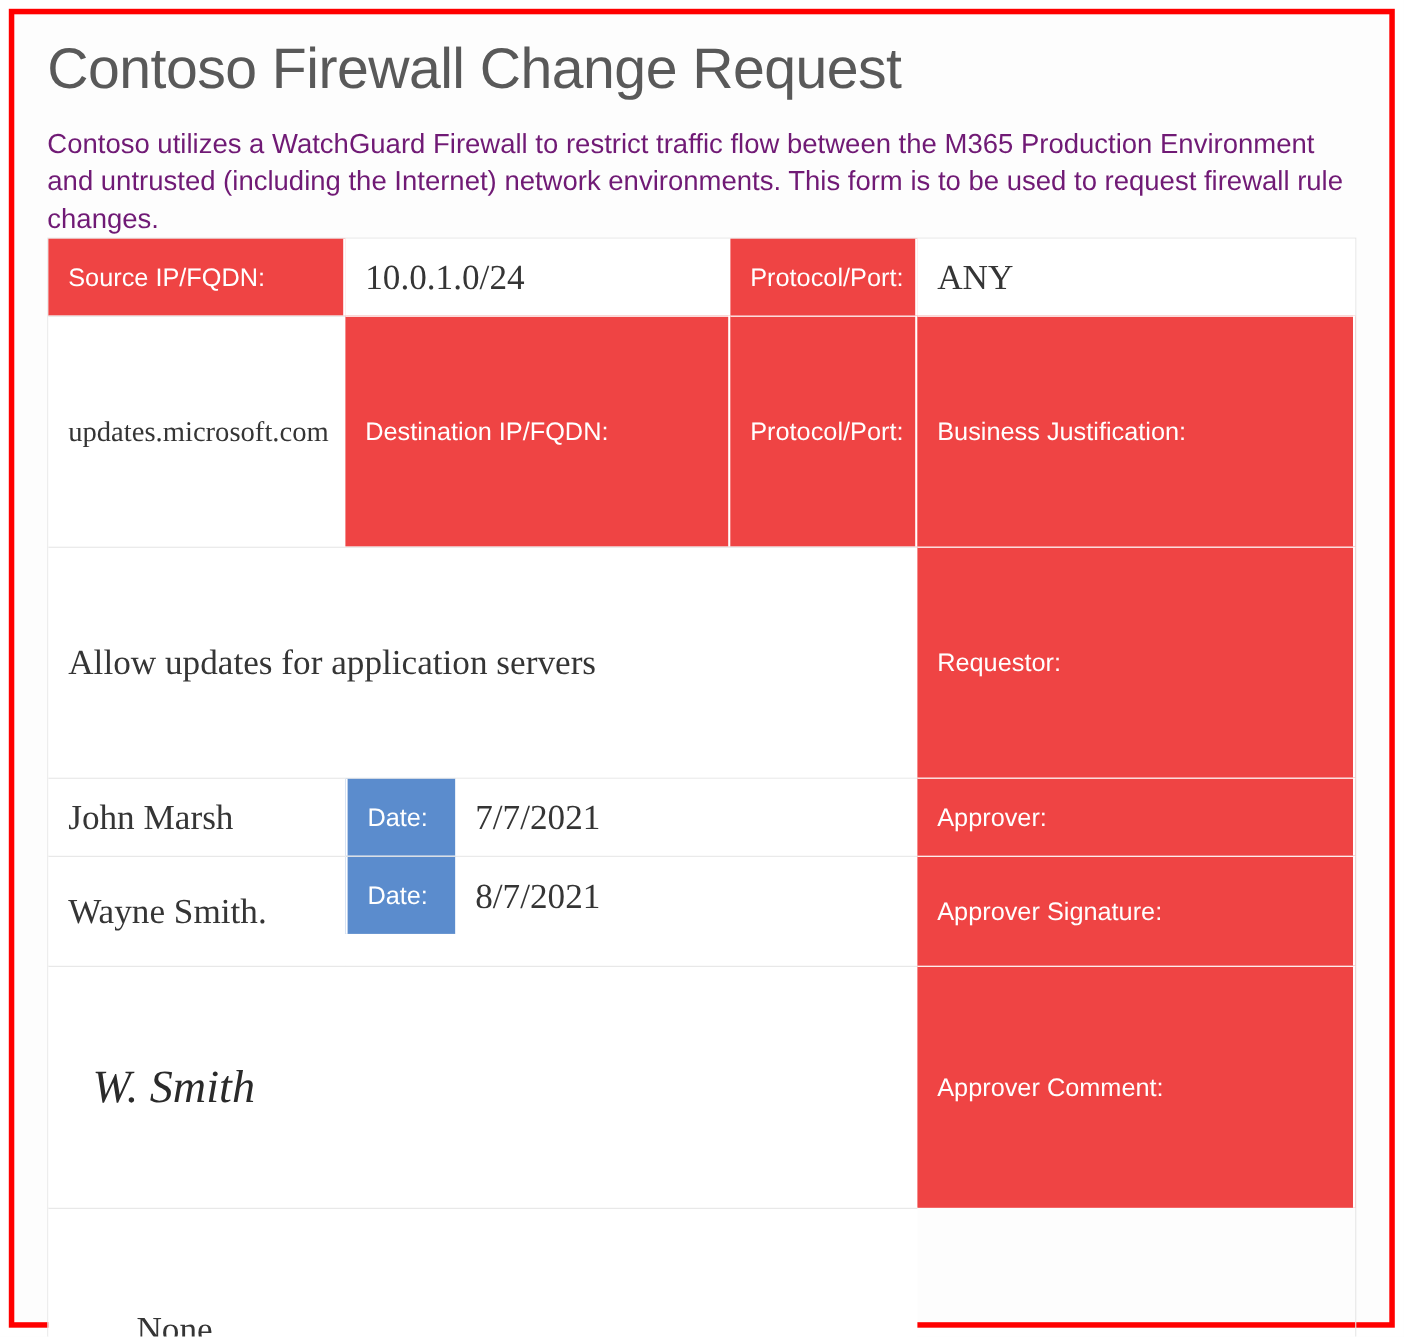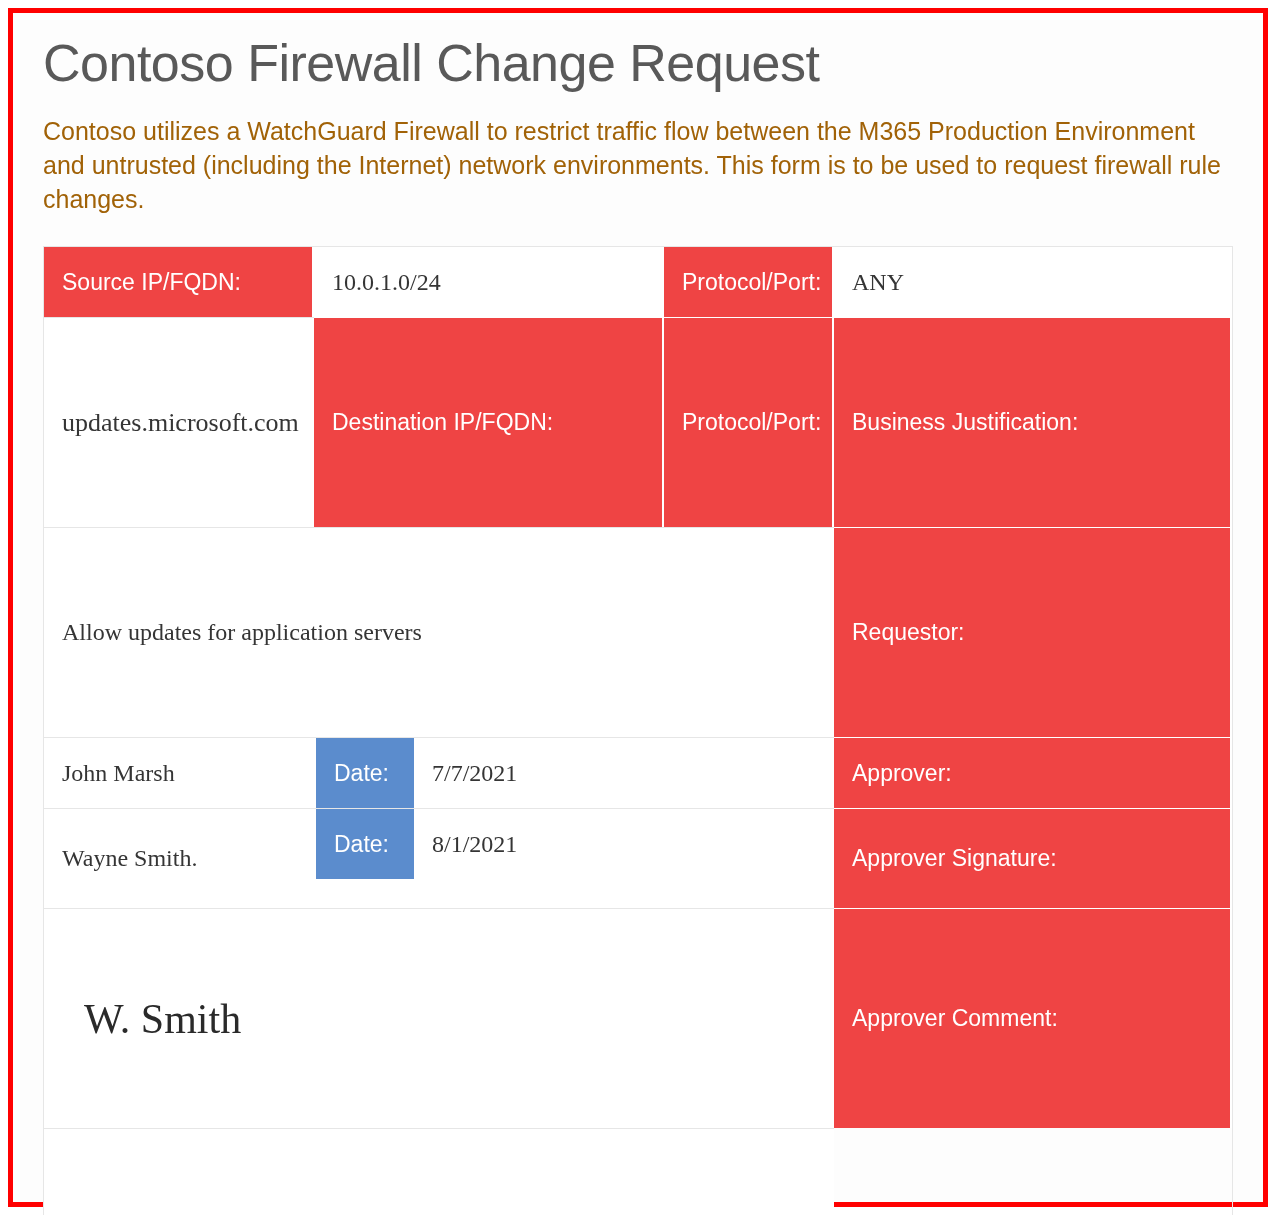--- a/index.html
+++ b/index.html
@@ -18,23 +18,22 @@
   }
   .title {
     font-size: 52px;
     color: #595959;
     font-weight: 400;
     letter-spacing: -0.5px;
     margin-bottom: 22px;
   }
   .intro {
     font-size: 25px;
-    color: #a16207;
+    color: #701a75;
     line-height: 1.35;
-    margin-bottom: 30px;
   }
   .form-grid {
     width: 100%;
     display: grid;
     grid-template-columns: 270px 350px 170px 1fr;
     grid-auto-rows: minmax(70px, auto);
     border: 1px solid #e6e6e6;
   }
   .cell {
     display: flex;
@@ -48,21 +47,21 @@
     border-right: 2px solid #fff;
     border-top: 1px solid #fff;
   }
   .value-cell {
     background: #fff;
     color: #333;
     border-top: 1px solid #e6e6e6;
   }
   .handwritten {
     font-family: "Comic Sans MS", "Segoe Script", cursive;
-    font-size: 24px;
+    font-size: 32px;
     color: #353535;
   }
   .row-tall { min-height: 210px; }
   .row-tall2 { min-height: 220px; }
   
   .first-row { border-top: none !important; }
   
   .span3 { grid-column: span 3; }
   .date-label {
     background: #5b8ccd;
@@ -77,20 +76,21 @@
     text-align:center;
   }
   .grid-inner {
     display:grid;
     grid-template-columns: 100px 1fr;
     grid-auto-rows: 70px;
   }
   .sig {
     font-family: "Brush Script MT", "Segoe Script", cursive;
     font-size: 42px;
+    font-style: italic;
     color: #2a2a2a;
     padding-left: 40px;
   }
 </style>
 </head>
 <body>
 
 <div class="outer">
 
   <h1 class="title">Contoso Firewall Change Request</h1>
@@ -118,21 +118,21 @@
         <div class="date-label" style="border-top:none;">Date:</div>
         <div class="cell value-cell handwritten" style="border-top:none;">7/7/2021</div>
       </div>
     </div>
 
     <div class="cell label-cell">Approver:</div>
     <div class="cell value-cell handwritten">Wayne Smith.</div>
     <div class="cell value-cell" style="padding:0; border-top:1px solid #e6e6e6; grid-column: span 2;">
       <div class="grid-inner" style="width:100%; height:100%;">
         <div class="date-label" style="border-top:none;">Date:</div>
-        <div class="cell value-cell handwritten" style="border-top:none;">8/1/2021</div>
+        <div class="cell value-cell handwritten" style="border-top:none;">8/7/2021</div>
       </div>
     </div>
 
     <div class="cell label-cell" style="min-height:100px;">Approver Signature:</div>
     <div class="cell value-cell span3 sig" style="min-height:100px;">W. Smith</div>
 
     <div class="cell label-cell row-tall2">Approver Comment:</div>
     <div class="cell value-cell handwritten row-tall2 span3" style="padding-left:80px;">None .</div>
 
   </div>

